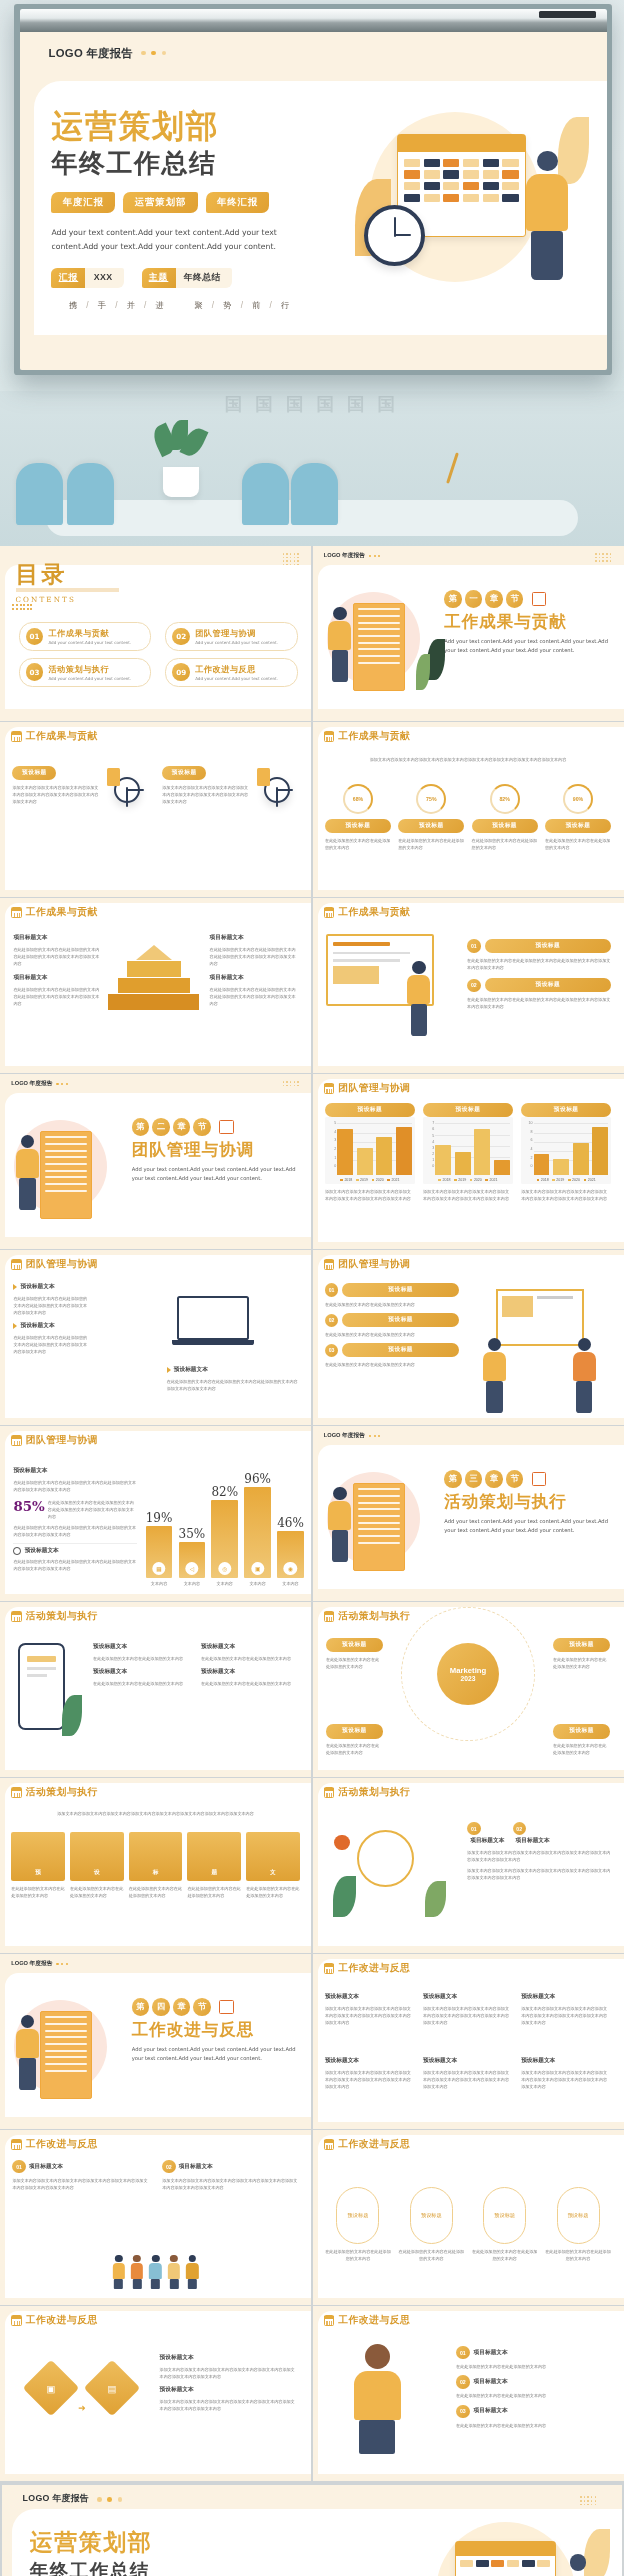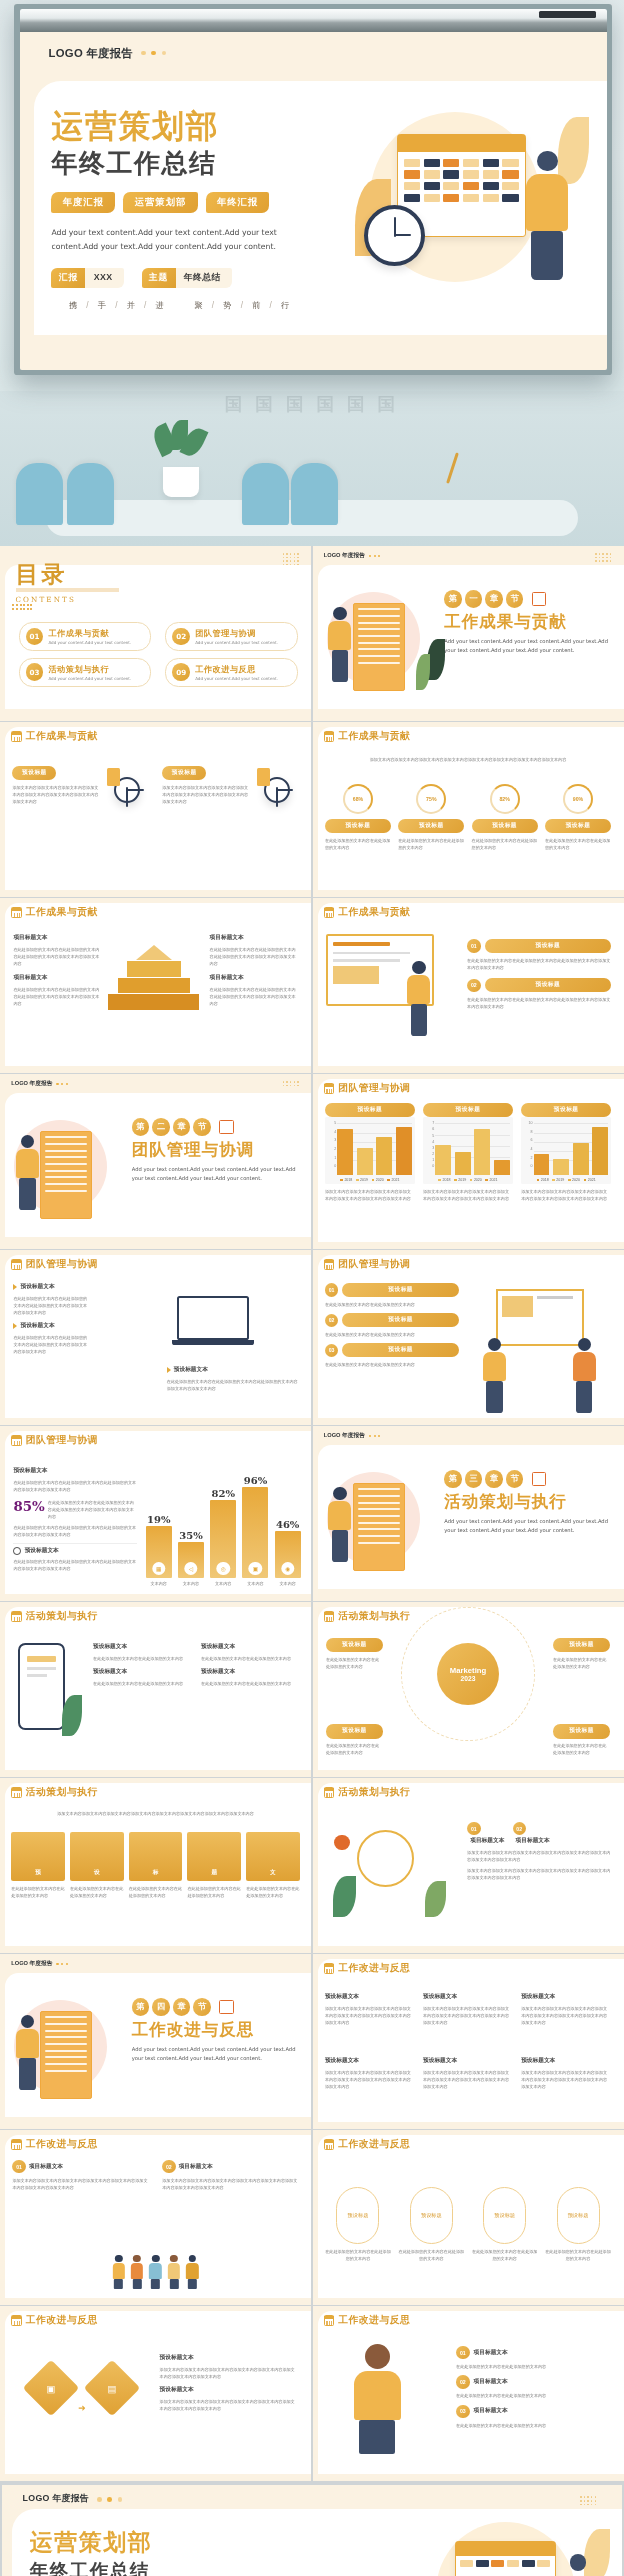--- a/index.html
+++ b/index.html
@@ -40,21 +40,21 @@
     font-family:"DejaVu Sans",sans-serif;}
   .pills{display:flex;gap:8.2px;margin-top:11.3px;}
   .pill{background:linear-gradient(135deg,#eeb74a,#e0a032);color:#fff;font-weight:bold;
     font-size:9.3px;padding:4.1px 11.3px;border-radius:7.2px 2.1px 7.2px 2.1px;letter-spacing:1px;}
   .hero-p{margin-top:12.4px;font-size:7.7px;line-height:1.9;color:#4a4a4a;
     font-family:"DejaVu Sans",sans-serif;width:242px;}
   .metas{display:flex;gap:17.5px;margin-top:13.4px;}
   .meta{display:flex;align-items:stretch;border-radius:6.2px 2.1px 6.2px 2.1px;overflow:hidden;
     background:#fbf3e4;}
   .meta .k{background:linear-gradient(135deg,#eeb74a,#dd9f30);color:#fff;font-weight:bold;
-    font-size:8.8px;padding:3.6px 7.2px;letter-spacing:1px;}
+    font-size:8.8px;padding:3.6px 7.2px;letter-spacing:1px;text-decoration:underline;}
   .meta .v{padding:3.6px 11.3px 3.6px 8.2px;font-weight:bold;font-size:8.8px;color:#3a3a3a;letter-spacing:0.5px;}
   .strip{position:absolute;left:17.5px;bottom:-23px;display:flex;gap:8.2px;align-items:center;
     color:#6a6156;font-size:8.2px;letter-spacing:1px;}
   .strip b{font-weight:normal;}
   .strip .sep{color:#b6ada0;}
   .strip .gap{width:13.4px;}
 
   
   .hero-art{position:absolute;right:15.5px;top:20.6px;width:242px;height:227px;}
   .blob{position:absolute;border-radius:50%;}
@@ -167,21 +167,21 @@
     justify-content:space-between;align-items:flex-end;font-size:3.6px;color:#888;}
   .cplot .gl{position:absolute;left:9.3px;right:0;border-top:0.5px solid #e6e6e6;}
   .bar{flex:1;border-radius:0.5px 0.5px 0 0;position:relative;z-index:2;}
   .legend{display:flex;justify-content:center;gap:3.6px;margin-top:2.6px;font-size:3.6px;color:#666;}
   .legend span{display:flex;align-items:center;gap:1.5px;}
   .legend i{width:2.6px;height:2.6px;display:block;}
 
   
   .pbars{position:absolute;right:10.3px;top:44px;width:155px;height:116px;display:flex;align-items:flex-end;gap:6.2px;}
   .pb{flex:1;text-align:center;position:relative;}
-  .pb .v{font-size:10px;font-weight:bold;color:#3b3b3b;font-family:"DejaVu Serif",serif;margin-bottom:1.5px;}
+  .pb .v{font-size:12px;font-weight:normal;color:#3b3b3b;font-family:"DejaVu Serif",serif;margin-bottom:1.5px;}
   .pb .col{background:linear-gradient(180deg,#e8a93a,#f0c877);border-radius:1px;position:relative;}
   .pb .ic{position:absolute;left:50%;bottom:3.1px;transform:translateX(-50%);width:13.4px;height:13.4px;
     border-radius:50%;background:#fff;display:flex;align-items:center;justify-content:center;
     font-size:5.7px;color:#e3a93a;}
   .pb .lb{font-size:4.1px;color:#777;margin-top:2.6px;}
   
   .dia{width:40px;height:40px;background:linear-gradient(135deg,#eebd5c,#dfa134);transform:rotate(45deg);
     border-radius:4.1px;display:flex;align-items:center;justify-content:center;}
   .dia span{transform:rotate(-45deg);color:#fff;font-size:9.3px;}
   

